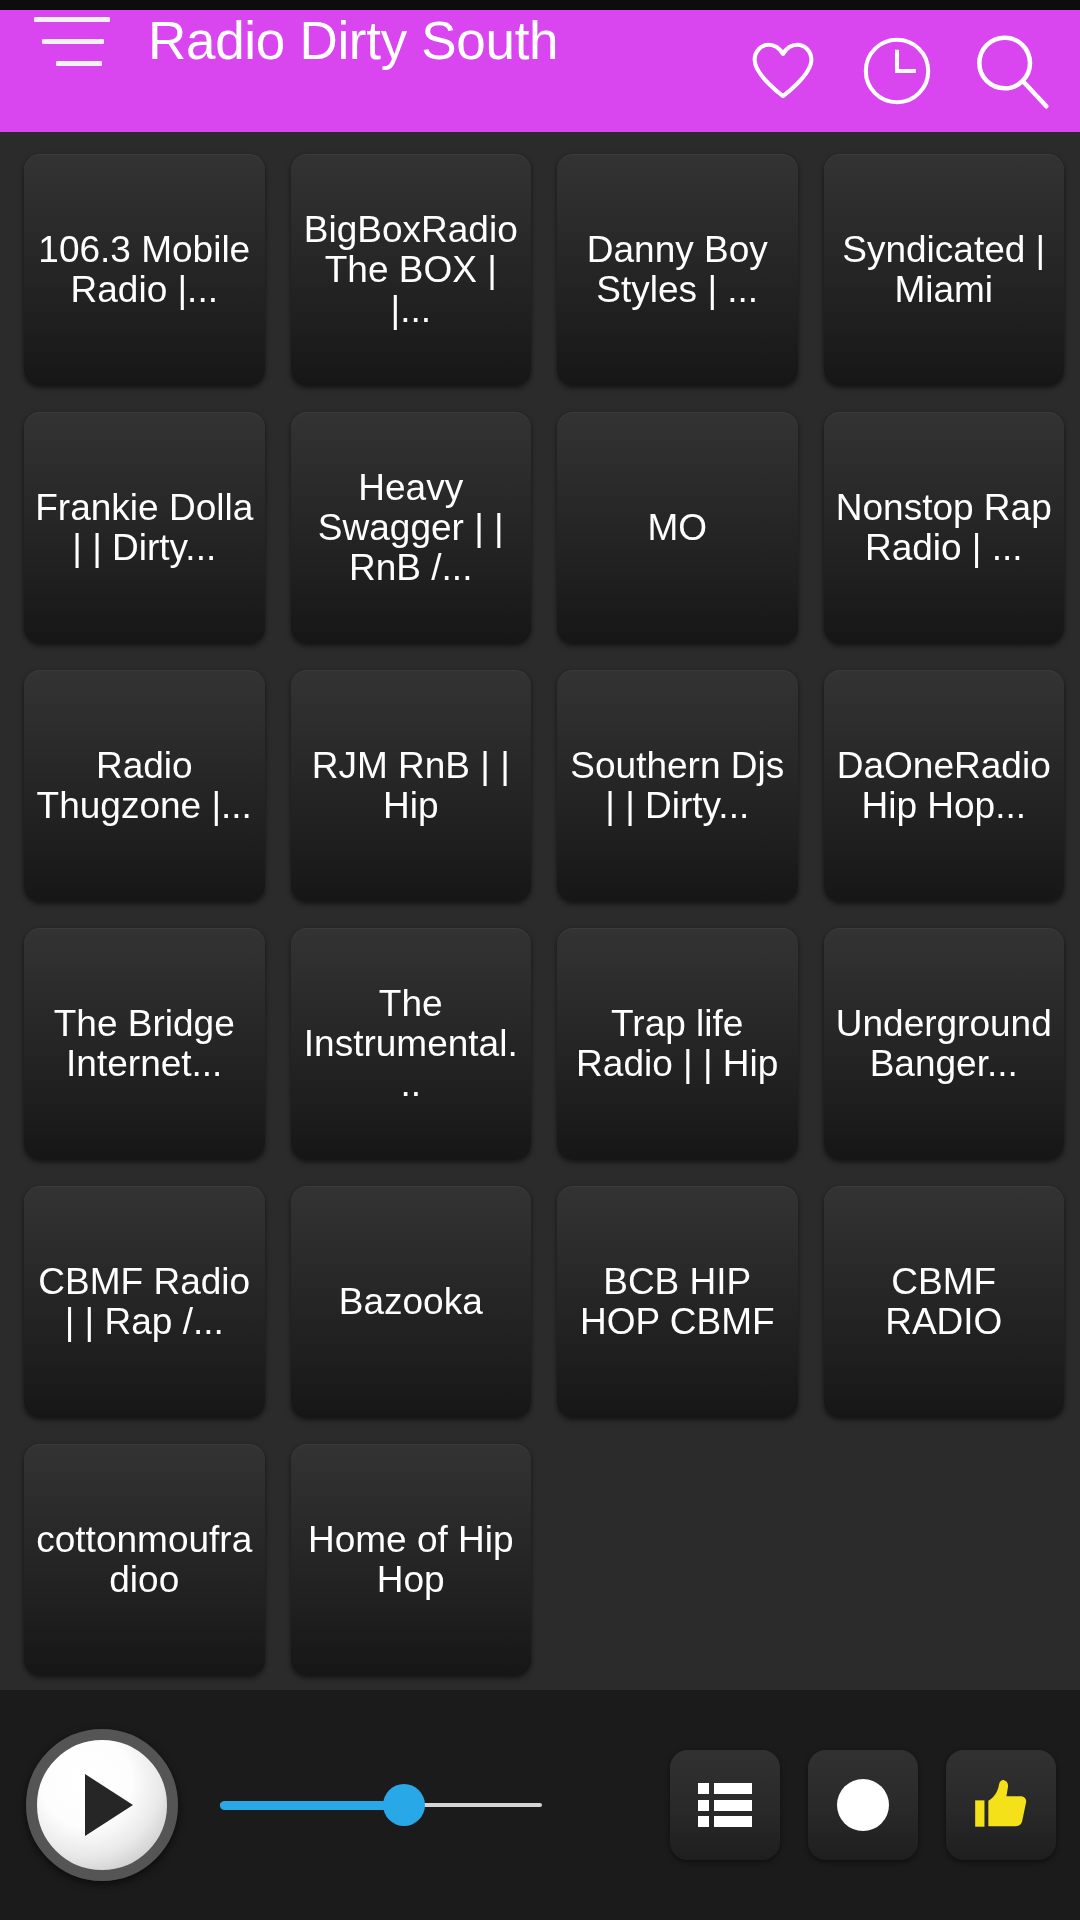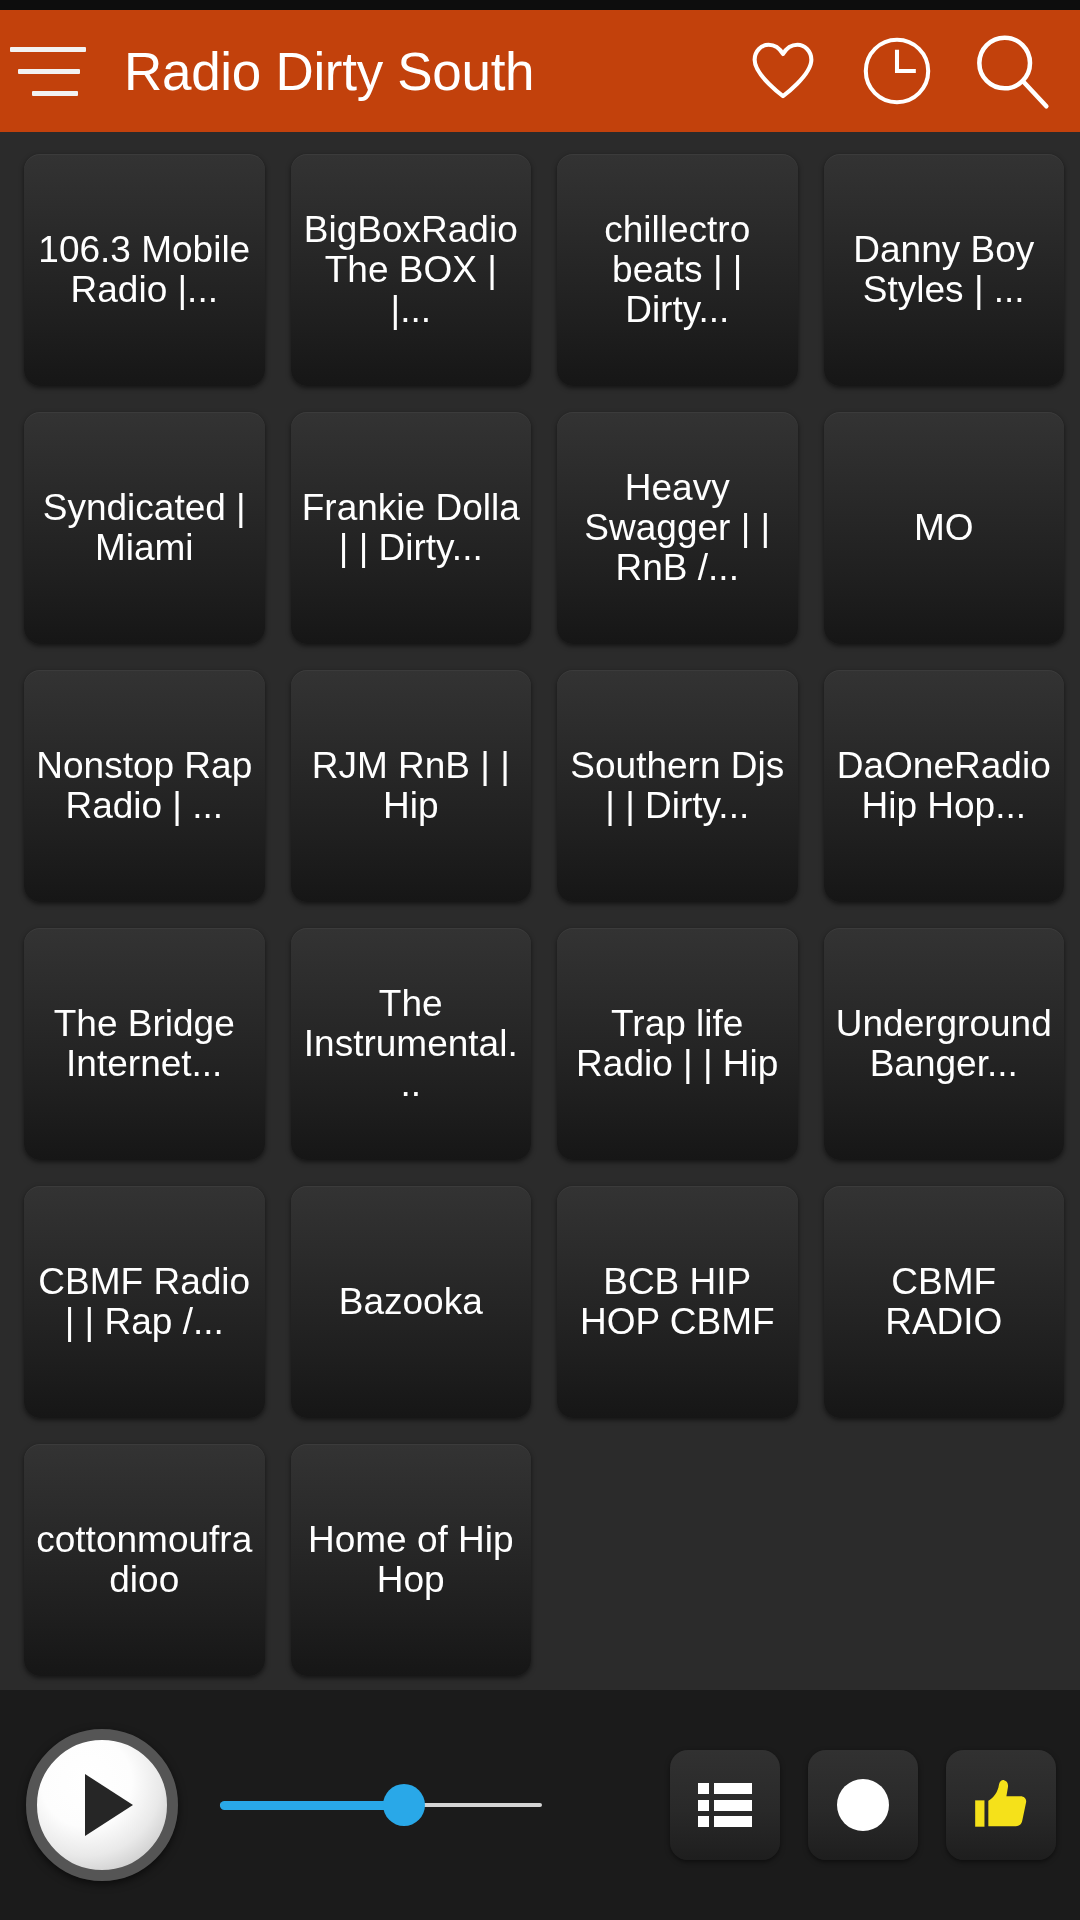--- a/index.html
+++ b/index.html
@@ -20,23 +20,23 @@
   .status-strip {
     height:10px; width:100%;
     background:#0d0d0d;
     flex:0 0 auto;
   }
 
   
   .header {
     flex:0 0 auto;
     height:122px;
-    background:#c2410c;
-    display:flex; align-items:center;
-    padding:0 28px 0 10px;
+    background:#d946ef;
+    display:flex; 
+    padding:0 28px 0 34px;
     position:relative;
   }
   .hamburger {
     width:76px; height:62px;
     display:flex; flex-direction:column;
     justify-content:center; align-items:flex-start;
     gap:17px;
     cursor:pointer;
     flex:0 0 auto;
   }
@@ -229,39 +229,39 @@
 
   <div class="grid-wrap">
     <div class="grid" id="station-grid">
         <div class="tile">
           <div class="tile-label">106.3 Mobile Radio |...</div>
         </div>
         <div class="tile">
           <div class="tile-label">BigBoxRadio The BOX | |...</div>
         </div>
         <div class="tile">
-          <div class="tile-label">chillectro beats | | Dirty...</div>
-        </div>
-        <div class="tile">
           <div class="tile-label">Danny Boy Styles | ...</div>
         </div>
         <div class="tile">
           <div class="tile-label">Syndicated | Miami</div>
         </div>
         <div class="tile">
           <div class="tile-label">Frankie Dolla | | Dirty...</div>
         </div>
         <div class="tile">
           <div class="tile-label">Heavy Swagger | | RnB /...</div>
         </div>
         <div class="tile">
           <div class="tile-label">MO</div>
         </div>
         <div class="tile">
           <div class="tile-label">Nonstop Rap Radio | ...</div>
+        </div>
+        <div class="tile">
+          <div class="tile-label">Radio Thugzone |...</div>
         </div>
         <div class="tile">
           <div class="tile-label">RJM RnB | | Hip</div>
         </div>
         <div class="tile">
           <div class="tile-label">Southern Djs | | Dirty...</div>
         </div>
         <div class="tile">
           <div class="tile-label">DaOneRadio Hip Hop...</div>
         </div>

